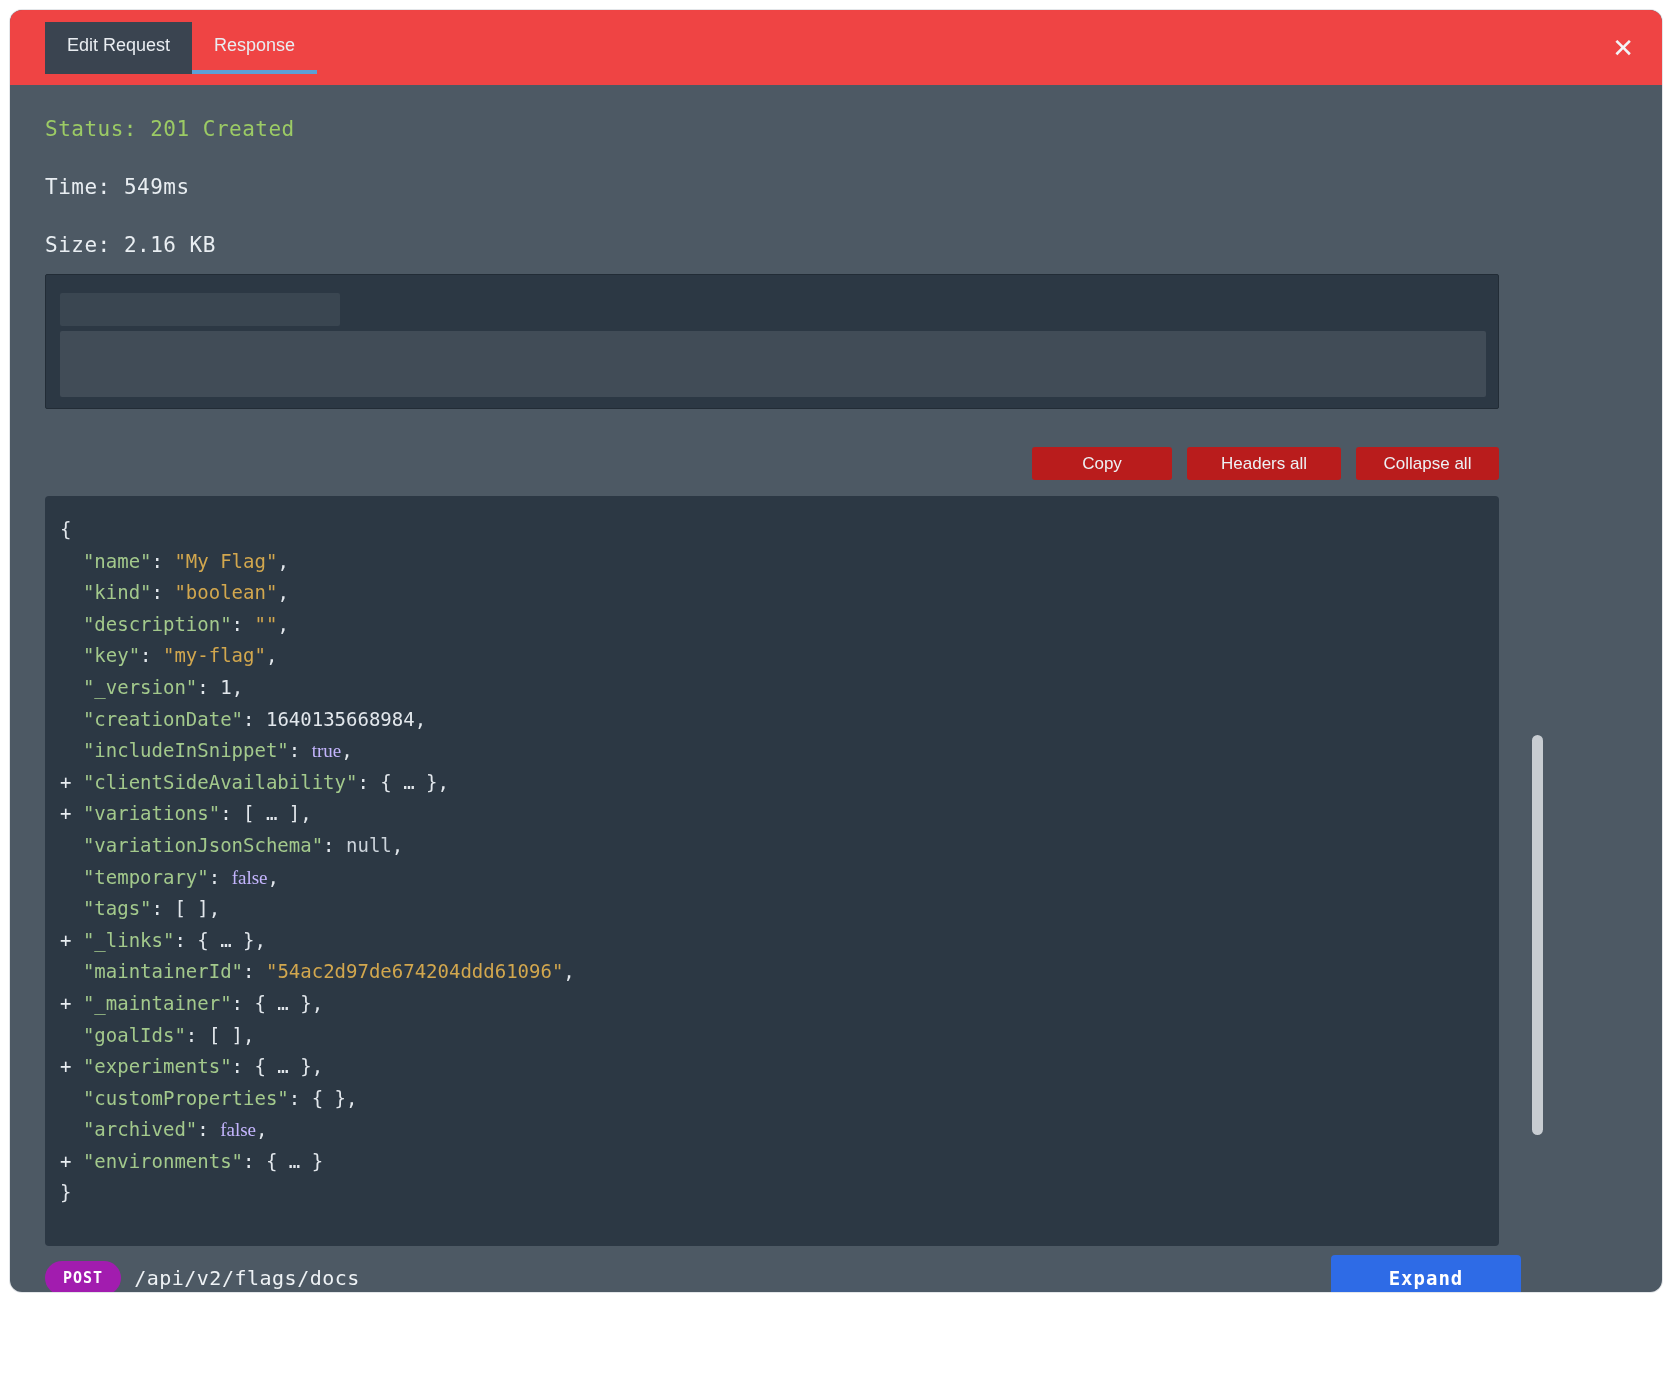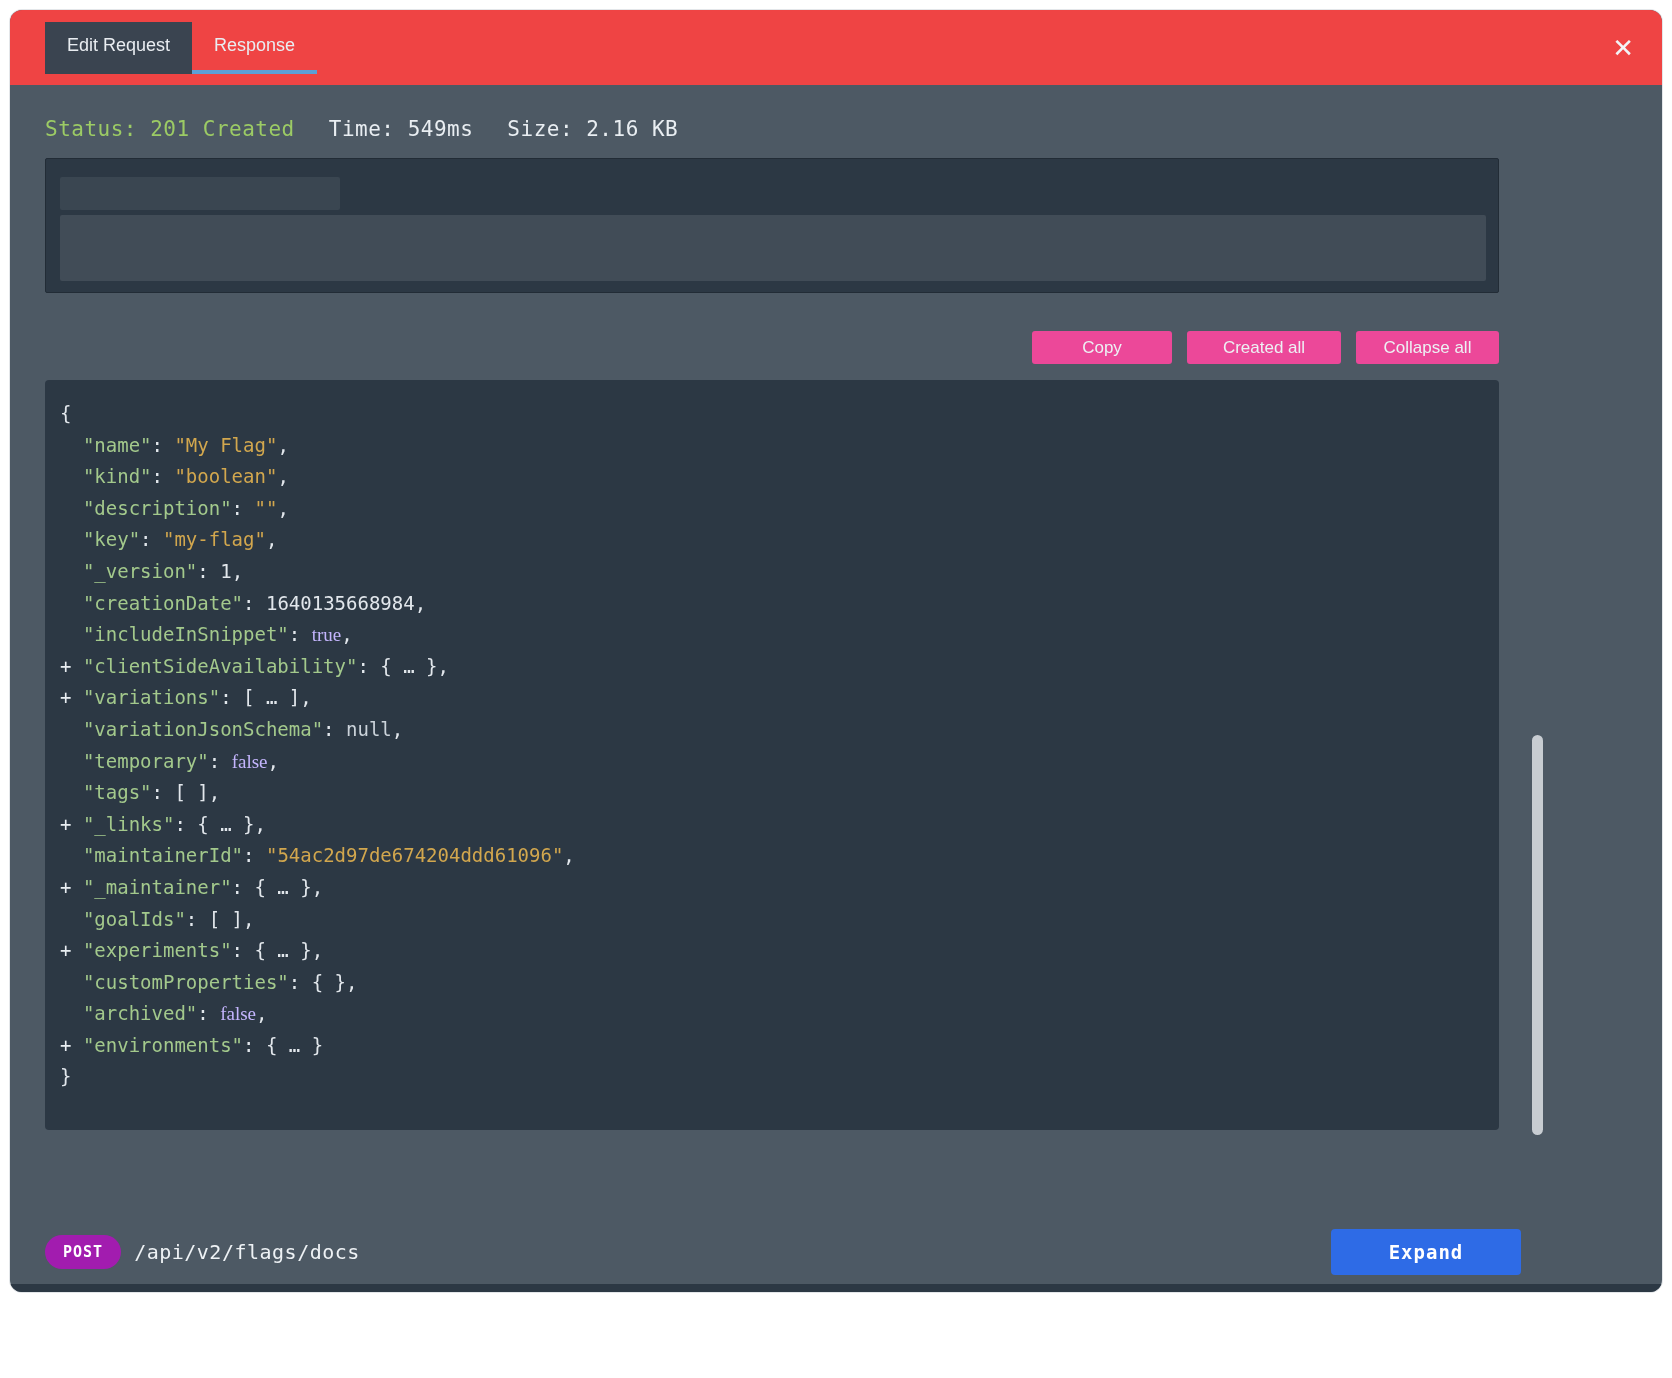--- a/index.html
+++ b/index.html
@@ -43,20 +43,21 @@
 
   
   .content { flex: 1 1 auto; padding: 0; position: relative; }
   .content-inner { margin-left: 35px; width: 1454px; }
 
   .status-row {
     margin-top: 32px;
     font-size: 21px; letter-spacing: 0.5px;
     display: flex; gap: 34px;
     color: #e9eef2;
+    flex-direction: column;
   }
   .status-green { color: #9ccb65; }
 
   .section-label {
     margin-top: 20px;
     font-size: 20px; color: #e9eef2;
   }
 
   .headers-box {
     margin-top: 17px;
@@ -70,21 +71,21 @@
   .redact-2 { margin-top: 5px; width: 1426px; height: 66px; background: #414c57; border-radius: 2px; }
 
   .body-label { margin-top: 18px; }
 
   .toolbar {
     margin-top: 38px;
     display: flex; justify-content: flex-end; gap: 15px;
   }
   .tb-btn {
     height: 33px;
-    background: #ec4899; color: #edf1f4;
+    background: #b91c1c; color: #edf1f4;
     border: none; border-radius: 3px;
     font-family: "Liberation Sans", sans-serif;
     font-size: 17px;
     padding: 0 10px;
     cursor: pointer;
     display: flex; align-items: center; justify-content: center;
   }
   .tb-copy { width: 140px; }
   .tb-expand { width: 154px; }
   .tb-collapse { width: 143px; }
@@ -167,21 +168,21 @@
 
 
       <div class="headers-box">
         <div class="redact-1"></div>
         <div class="redact-2"></div>
       </div>
 
 
       <div class="toolbar">
         <button class="tb-btn tb-copy">Copy</button>
-        <button class="tb-btn tb-expand">Created all</button>
+        <button class="tb-btn tb-expand">Headers all</button>
         <button class="tb-btn tb-collapse">Collapse all</button>
       </div>
 
       <div class="json-panel">
         <div class="code"><div class="code-line"><span class="tok-p">{</span></div><div class="code-line"><span class="tok-p">  </span><span class="tok-k">"name"</span><span class="tok-p">: </span><span class="tok-s">"My Flag"</span><span class="tok-p">,</span></div><div class="code-line"><span class="tok-p">  </span><span class="tok-k">"kind"</span><span class="tok-p">: </span><span class="tok-s">"boolean"</span><span class="tok-p">,</span></div><div class="code-line"><span class="tok-p">  </span><span class="tok-k">"description"</span><span class="tok-p">: </span><span class="tok-s">""</span><span class="tok-p">,</span></div><div class="code-line"><span class="tok-p">  </span><span class="tok-k">"key"</span><span class="tok-p">: </span><span class="tok-s">"my-flag"</span><span class="tok-p">,</span></div><div class="code-line"><span class="tok-p">  </span><span class="tok-k">"_version"</span><span class="tok-p">: </span><span class="tok-n">1</span><span class="tok-p">,</span></div><div class="code-line"><span class="tok-p">  </span><span class="tok-k">"creationDate"</span><span class="tok-p">: </span><span class="tok-n">1640135668984</span><span class="tok-p">,</span></div><div class="code-line"><span class="tok-p">  </span><span class="tok-k">"includeInSnippet"</span><span class="tok-p">: </span><span class="tok-b">true</span><span class="tok-p">,</span></div><div class="code-line"><span class="tok-e">+ </span><span class="tok-k">"clientSideAvailability"</span><span class="tok-p">: { … },</span></div><div class="code-line"><span class="tok-e">+ </span><span class="tok-k">"variations"</span><span class="tok-p">: [ … ],</span></div><div class="code-line"><span class="tok-p">  </span><span class="tok-k">"variationJsonSchema"</span><span class="tok-p">: </span><span class="tok-u">null</span><span class="tok-p">,</span></div><div class="code-line"><span class="tok-p">  </span><span class="tok-k">"temporary"</span><span class="tok-p">: </span><span class="tok-b">false</span><span class="tok-p">,</span></div><div class="code-line"><span class="tok-p">  </span><span class="tok-k">"tags"</span><span class="tok-p">: [ ],</span></div><div class="code-line"><span class="tok-e">+ </span><span class="tok-k">"_links"</span><span class="tok-p">: { … },</span></div><div class="code-line"><span class="tok-p">  </span><span class="tok-k">"maintainerId"</span><span class="tok-p">: </span><span class="tok-s">"54ac2d97de674204ddd61096"</span><span class="tok-p">,</span></div><div class="code-line"><span class="tok-e">+ </span><span class="tok-k">"_maintainer"</span><span class="tok-p">: { … },</span></div><div class="code-line"><span class="tok-p">  </span><span class="tok-k">"goalIds"</span><span class="tok-p">: [ ],</span></div><div class="code-line"><span class="tok-e">+ </span><span class="tok-k">"experiments"</span><span class="tok-p">: { … },</span></div><div class="code-line"><span class="tok-p">  </span><span class="tok-k">"customProperties"</span><span class="tok-p">: { },</span></div><div class="code-line"><span class="tok-p">  </span><span class="tok-k">"archived"</span><span class="tok-p">: </span><span class="tok-b">false</span><span class="tok-p">,</span></div><div class="code-line"><span class="tok-e">+ </span><span class="tok-k">"environments"</span><span class="tok-p">: { … }</span></div><div class="code-line"><span class="tok-p">}</span></div></div>
       </div>
 
     </div>
   </div>
 

